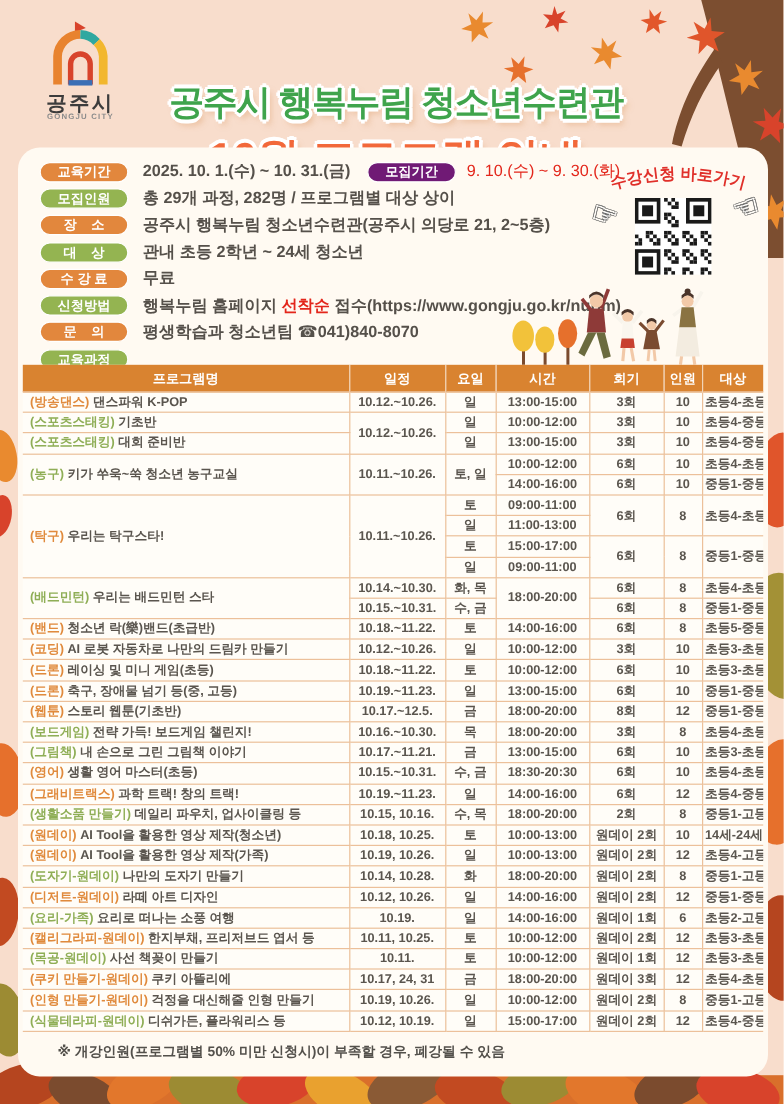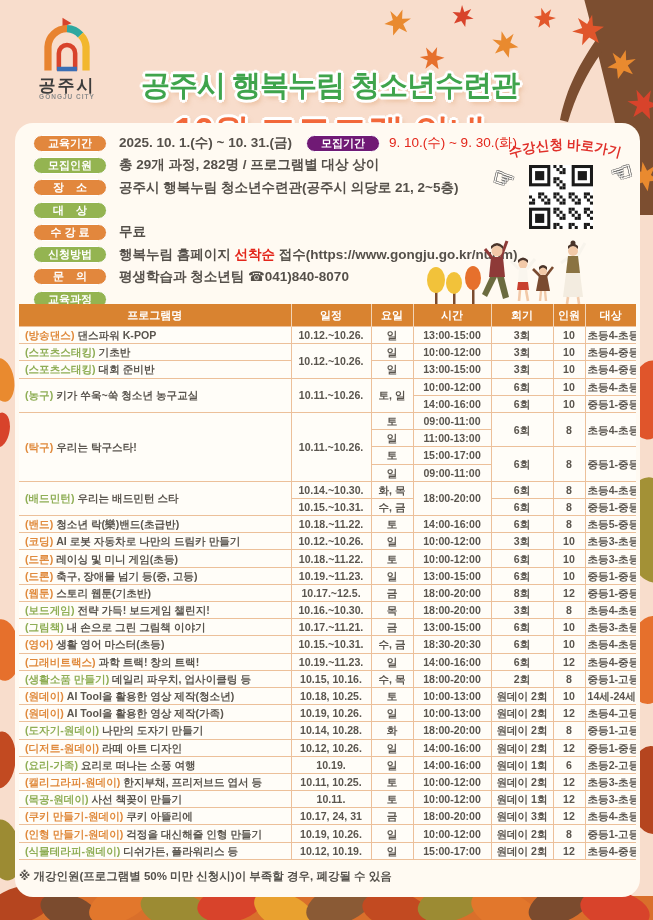--- a/index.html
+++ b/index.html
@@ -60,21 +60,21 @@
   tbody td{border:1px solid #ecc09a;font-size:10.6px;font-weight:700;color:#5a554e;
            text-align:center;height:16.2px;line-height:12px;padding:0 2px;overflow:hidden;
            white-space:nowrap;}
   tbody td.name{text-align:left;padding-left:6px;}
   tbody td .po{color:#e08a3c;}
   tbody td .pg{color:#8fae56;}
   tbody tr td:first-child{border-left:none;}
   tbody tr td:last-child{border-right:none;}
 
   
-  #footer-note{position:absolute;left:4px;top:746px;font-size:11.5px;font-weight:800;color:#53504b;}
+  #footer-note{position:absolute;left:33px;top:746px;font-size:11.5px;font-weight:800;color:#53504b;}
 </style>
 </head>
 <body>
 
 <div id="stage">
 
   <svg id="decor" width="653" height="920" viewBox="0 0 653 920">
     <defs>
       <path id="maple" d="M0,-12 L2.5,-4 L10,-7 L5,0 L11,6 L3,5 L0,13 L-3,5 L-11,6 L-5,0 L-10,-7 L-2.5,-4 Z"></path>
       <ellipse id="leafE" cx="0" cy="0" rx="22" ry="12"></ellipse>
@@ -152,20 +152,21 @@
         <div class="info-row">
           <span class="pill g">모집인원</span>
           <span class="val">총 29개 과정, 282명 / 프로그램별 대상 상이</span>
         </div>
         <div class="info-row">
           <span class="pill o">장    소</span>
           <span class="val">공주시 행복누림 청소년수련관(공주시 의당로 21, 2~5층)</span>
         </div>
         <div class="info-row">
           <span class="pill g">대    상</span>
+          <span class="val">관내 초등 2학년 ~ 24세 청소년</span>
         </div>
         <div class="info-row">
           <span class="pill o">수 강 료</span>
           <span class="val">무료</span>
         </div>
         <div class="info-row">
           <span class="pill g">신청방법</span>
           <span class="val">행복누림 홈페이지 <span class="red">선착순</span> 접수(https://www.gongju.go.kr/nurim)</span>
         </div>
         <div class="info-row">

